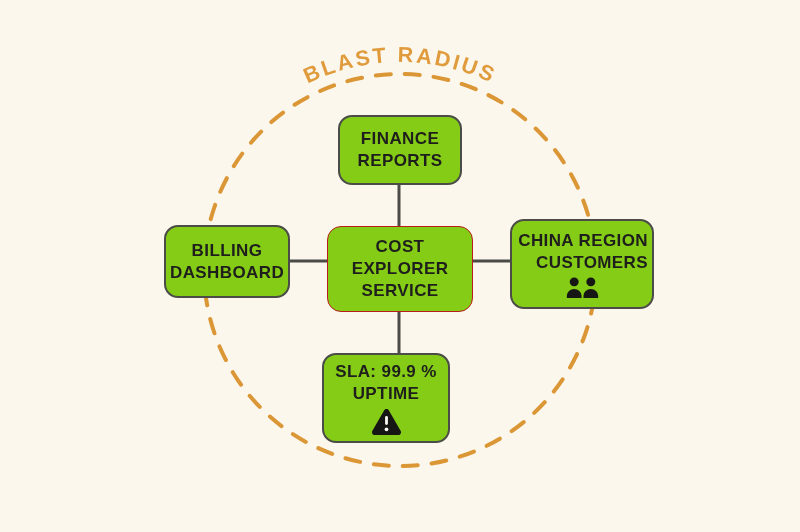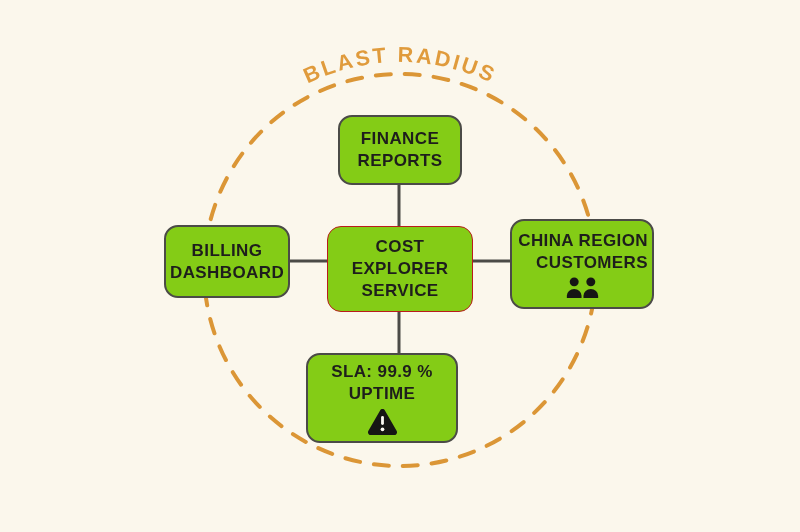--- a/index.html
+++ b/index.html
@@ -43,21 +43,21 @@
     border-radius: 14px;
   }
   .node .icon {
     margin-top: 3px;
     line-height: 0;
   }
   .node-finance { left: 338px; top: 115px; width: 124px; height: 70px; }
   .node-billing { left: 164px; top: 225px; width: 126px; height: 73px; align-items: center; }
   .node-center  { left: 327px; top: 226px; width: 146px; height: 86px; }
   .node-china   { left: 510px; top: 219px; width: 144px; height: 90px; text-align: right; }
-  .node-sla     { left: 306px; top: 353px; width: 152px; height: 90px; align-items: center; }
+  .node-sla     { left: 322px; top: 353px; width: 128px; height: 90px; align-items: center; }
 </style>
 </head>
 <body>
 
 <div class="stage">
 
   <svg class="layer" width="800" height="532" viewBox="0 0 800 532">
 
     <circle cx="400" cy="270" r="196" fill="none" stroke="#DB9636" stroke-width="4" stroke-dasharray="15 14" stroke-linecap="round"></circle>
 

